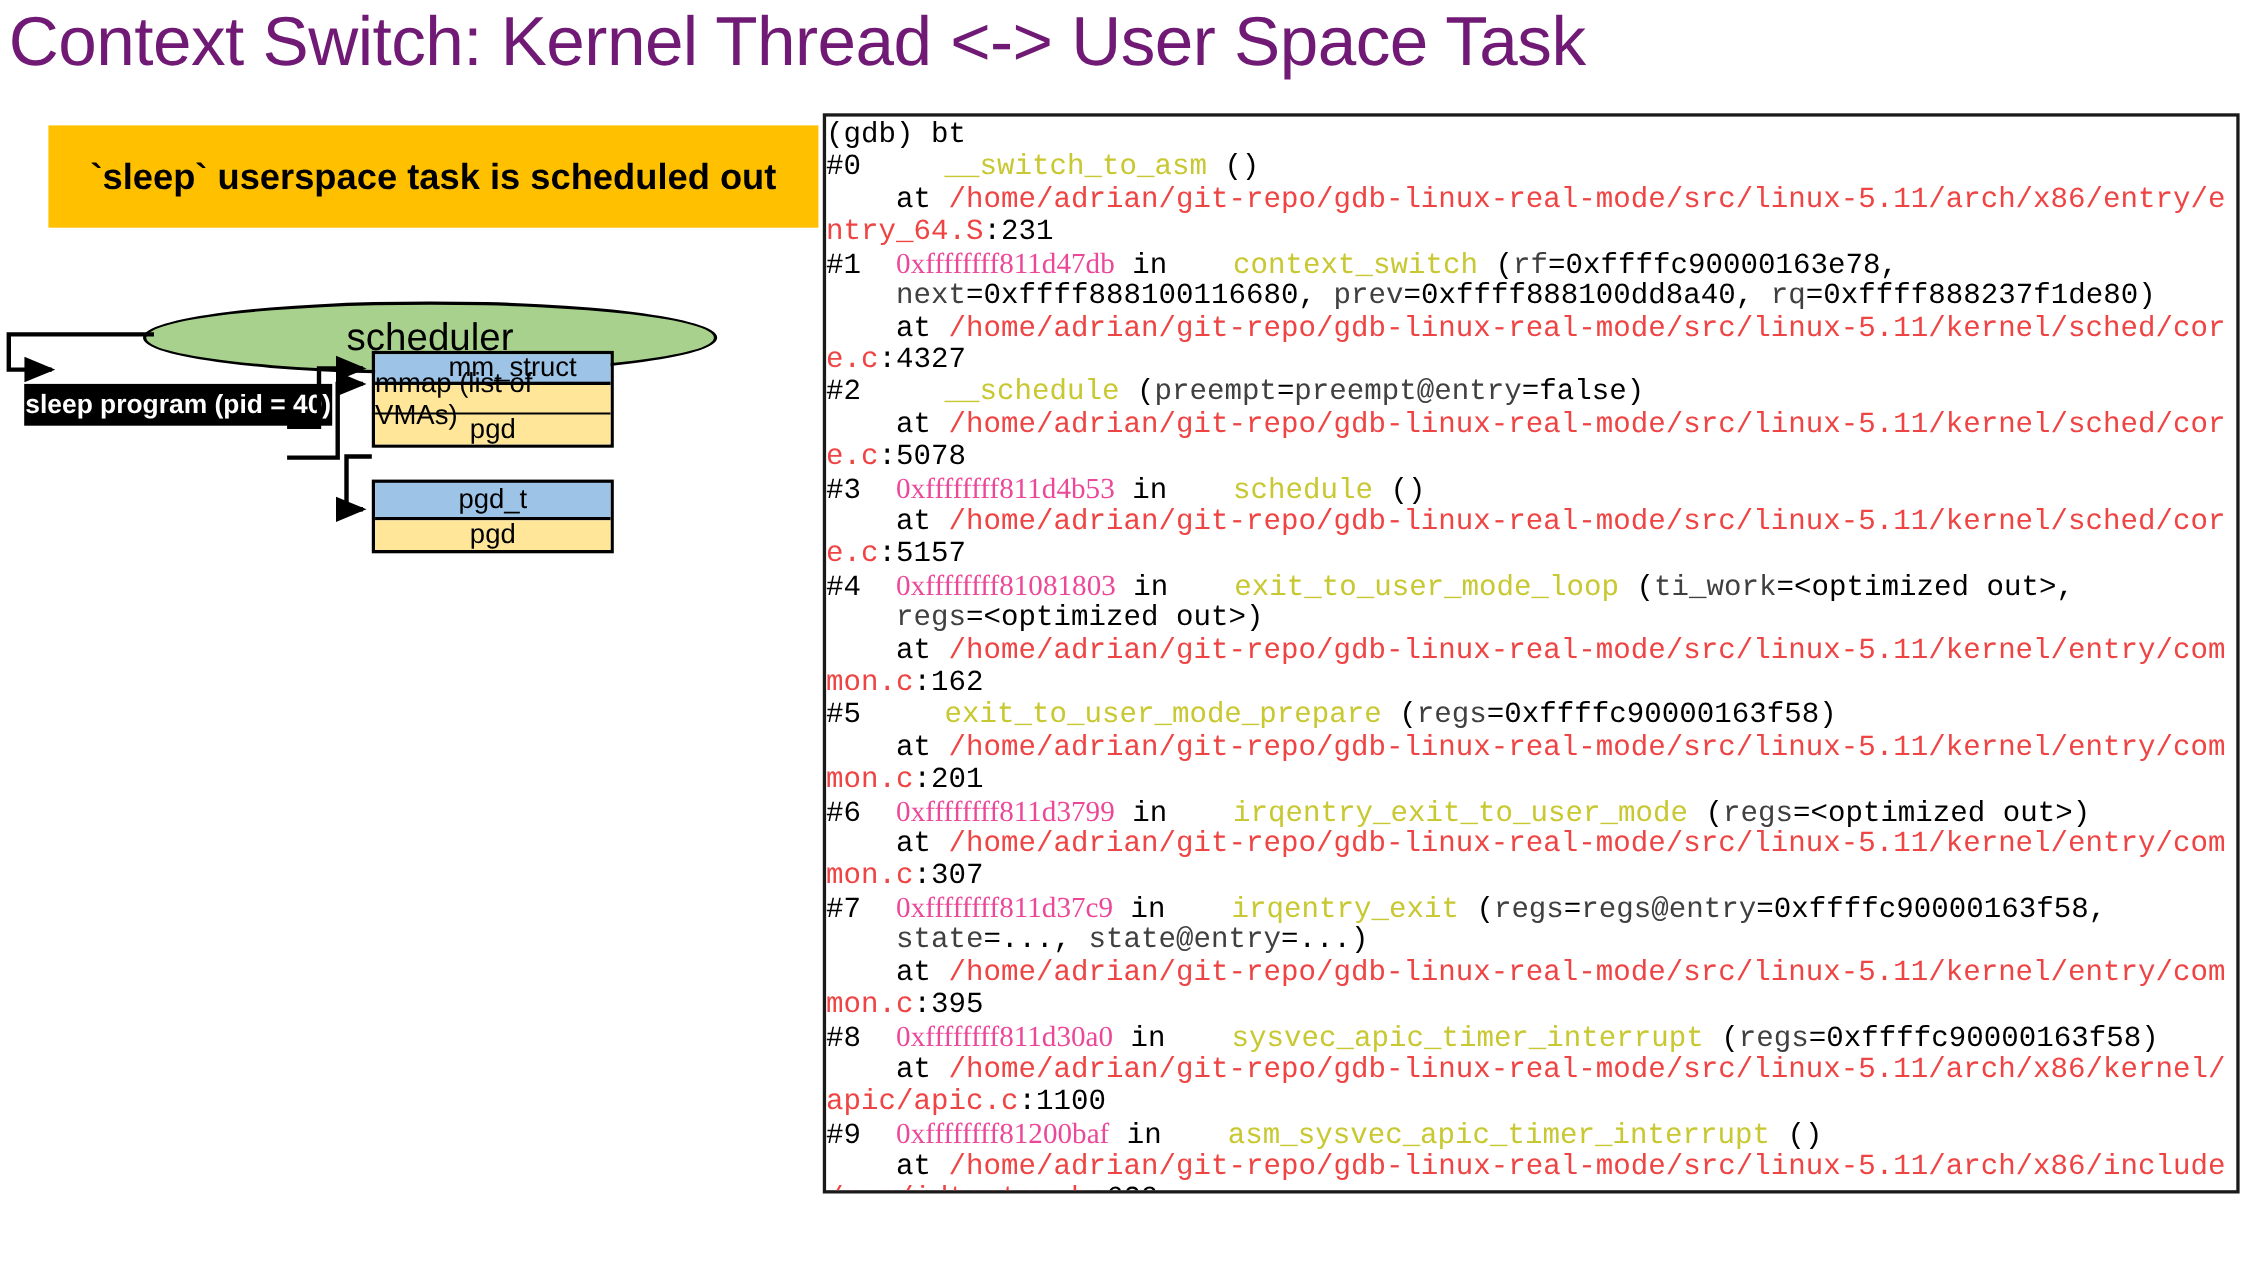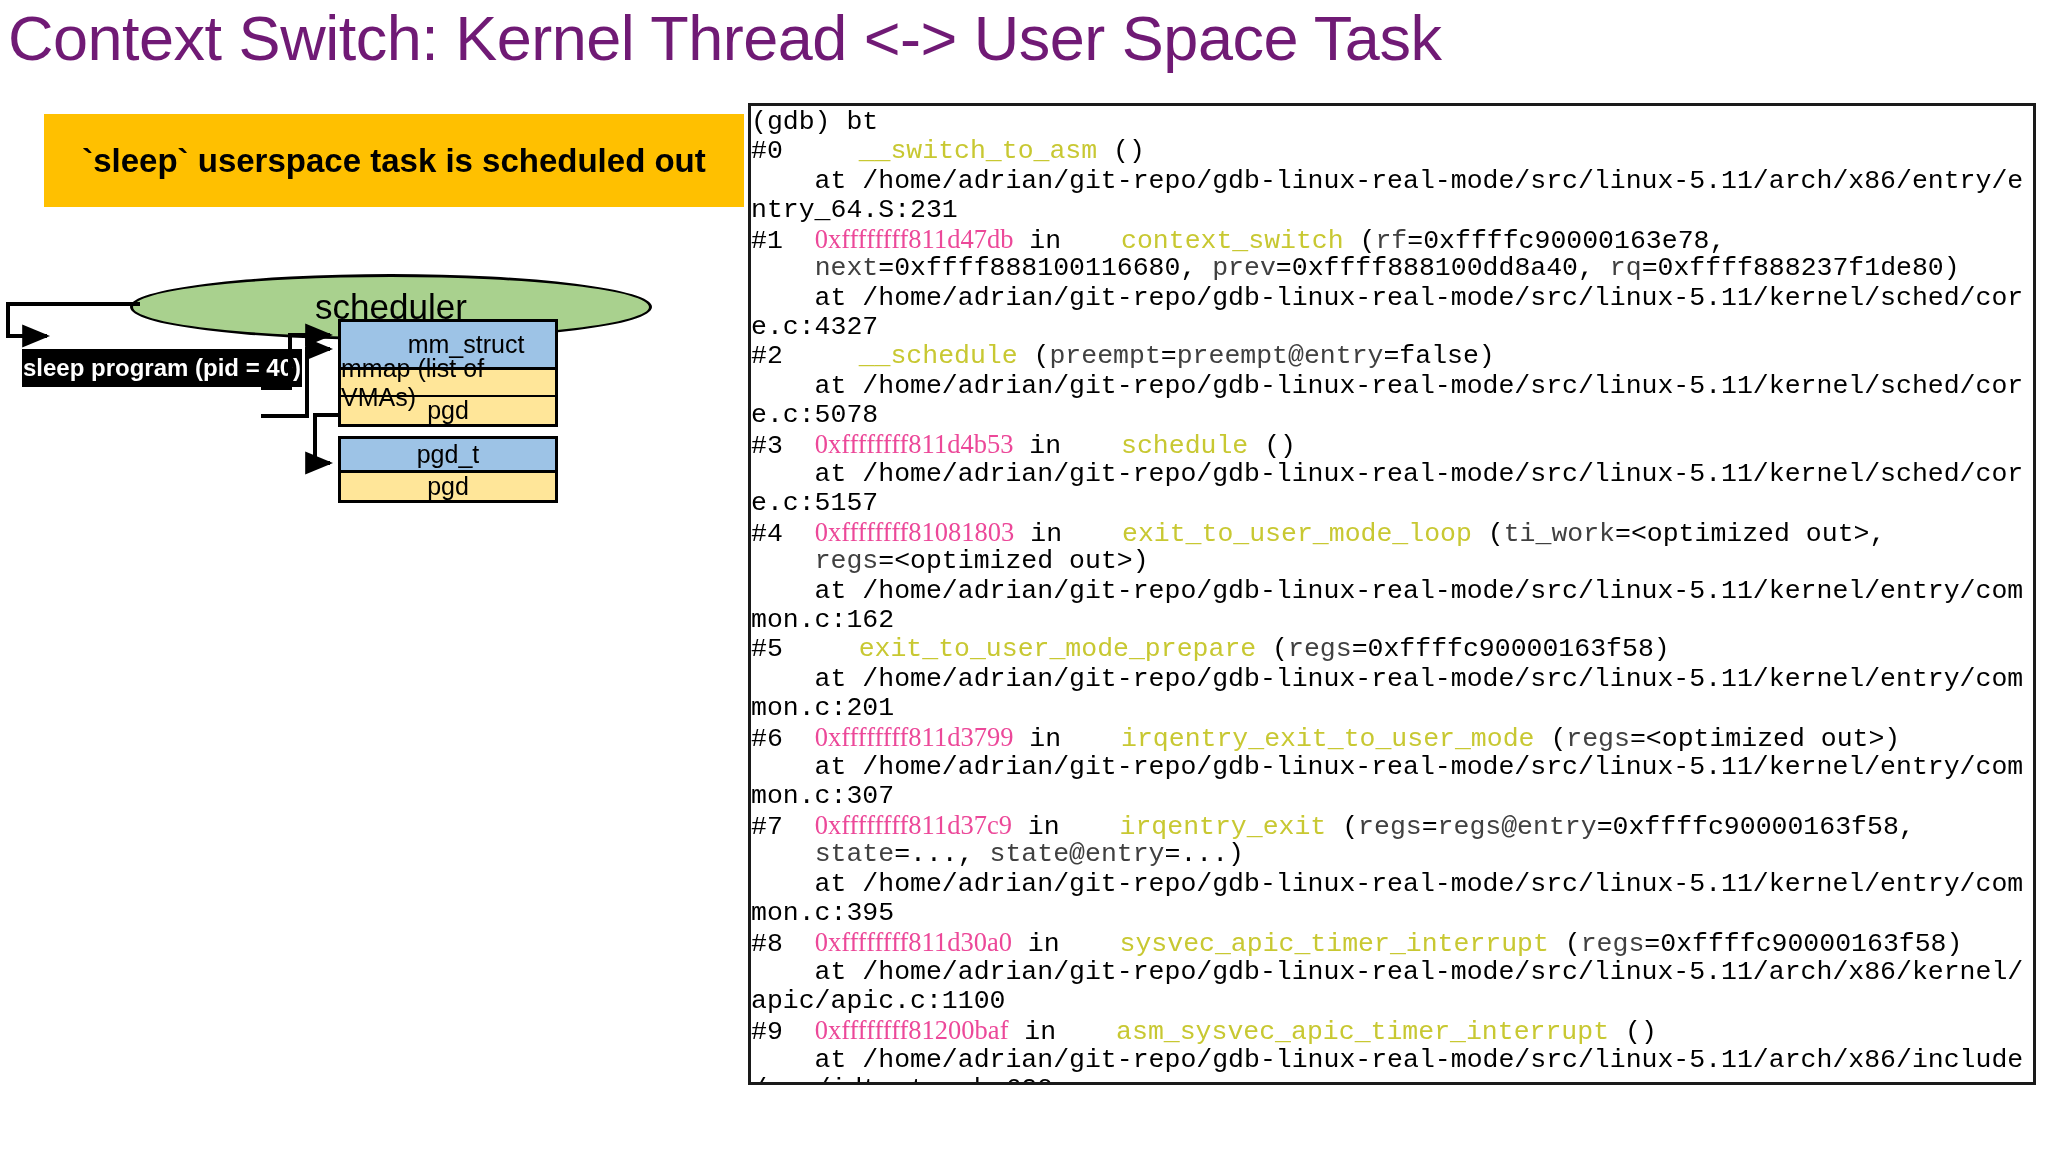--- a/index.html
+++ b/index.html
@@ -86,21 +86,21 @@
     box-sizing:border-box;
     font-family:"Liberation Sans", sans-serif;
   }
   .struct-row:last-child{border-bottom:none;}
 
   #task-struct{ left:55px; top:219px; width:206px; }
   #task-struct .struct-head{height:34px;}
   #task-struct .struct-row{height:27px;}
 
   #mm-struct{ left:338px; top:219px; width:220px; }
-  #mm-struct .struct-head{height:48px;padding-left:36px;}
+  #mm-struct .struct-head{height:28px;padding-left:36px;}
   #mm-struct .struct-row{height:27px;}
 
   #pgd-t{ left:338px; top:336px; width:220px; }
   #pgd-t .struct-head{height:34px;}
   #pgd-t .struct-row{height:27px;}
 
   #connector-svg{
     position:absolute;left:0;top:0;width:748px;height:1052px;
     pointer-events:none;
   }
@@ -122,21 +122,21 @@
     font-family:"Liberation Mono", monospace;
     font-size:26.5px;
     line-height:29.3px;
     letter-spacing:0px;
     white-space:pre;
     color:#000000;
   }
   .gdb-line{white-space:pre;height:29.3px;}
   .tok-plain{color:#000000;}
   .tok-fn{color:#c8c832;margin-left:44px;}
-  .tok-path{color:#000000;}
+  .tok-path{color:#ef4444;}
   .tok-addr{color:#ec4899;font-family:Liberation Serif, serif;}
   .tok-arg{color:#404040;}
 </style>
 </head>
 <body>
 
 <div id="slide-title">Context Switch: Kernel Thread &lt;-&gt; User Space Task</div>
 
 <div id="diagram">
 

